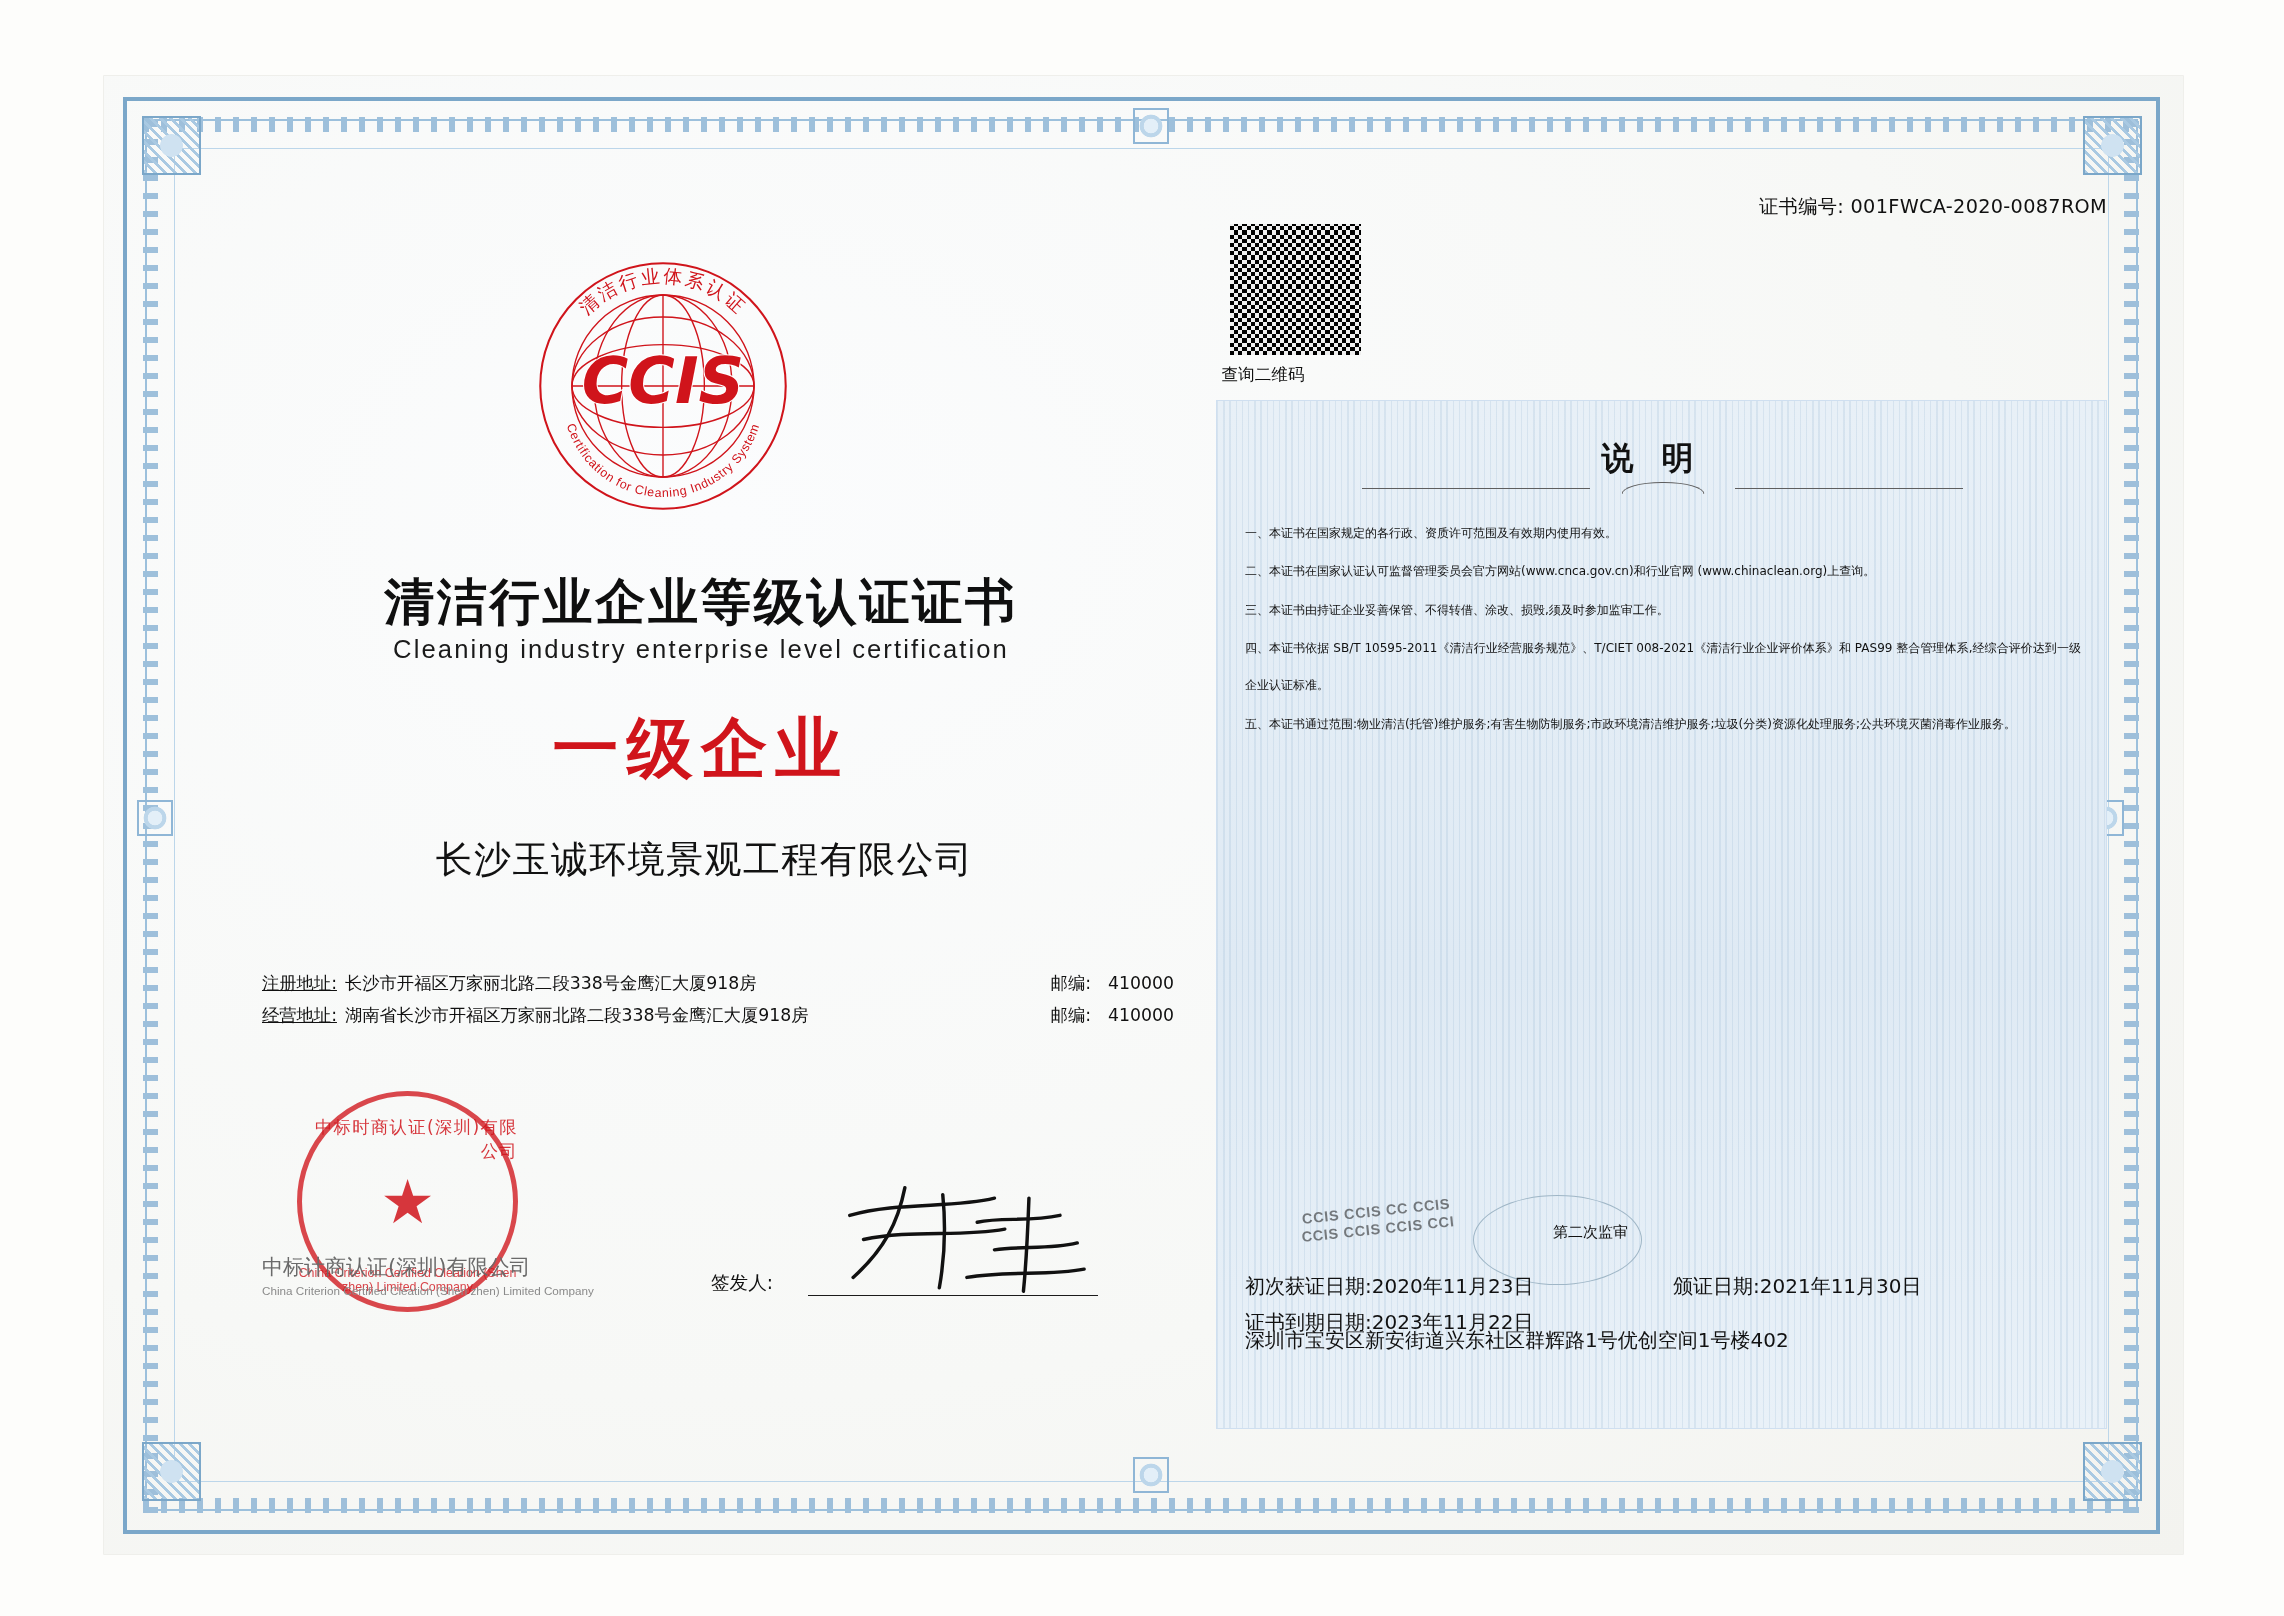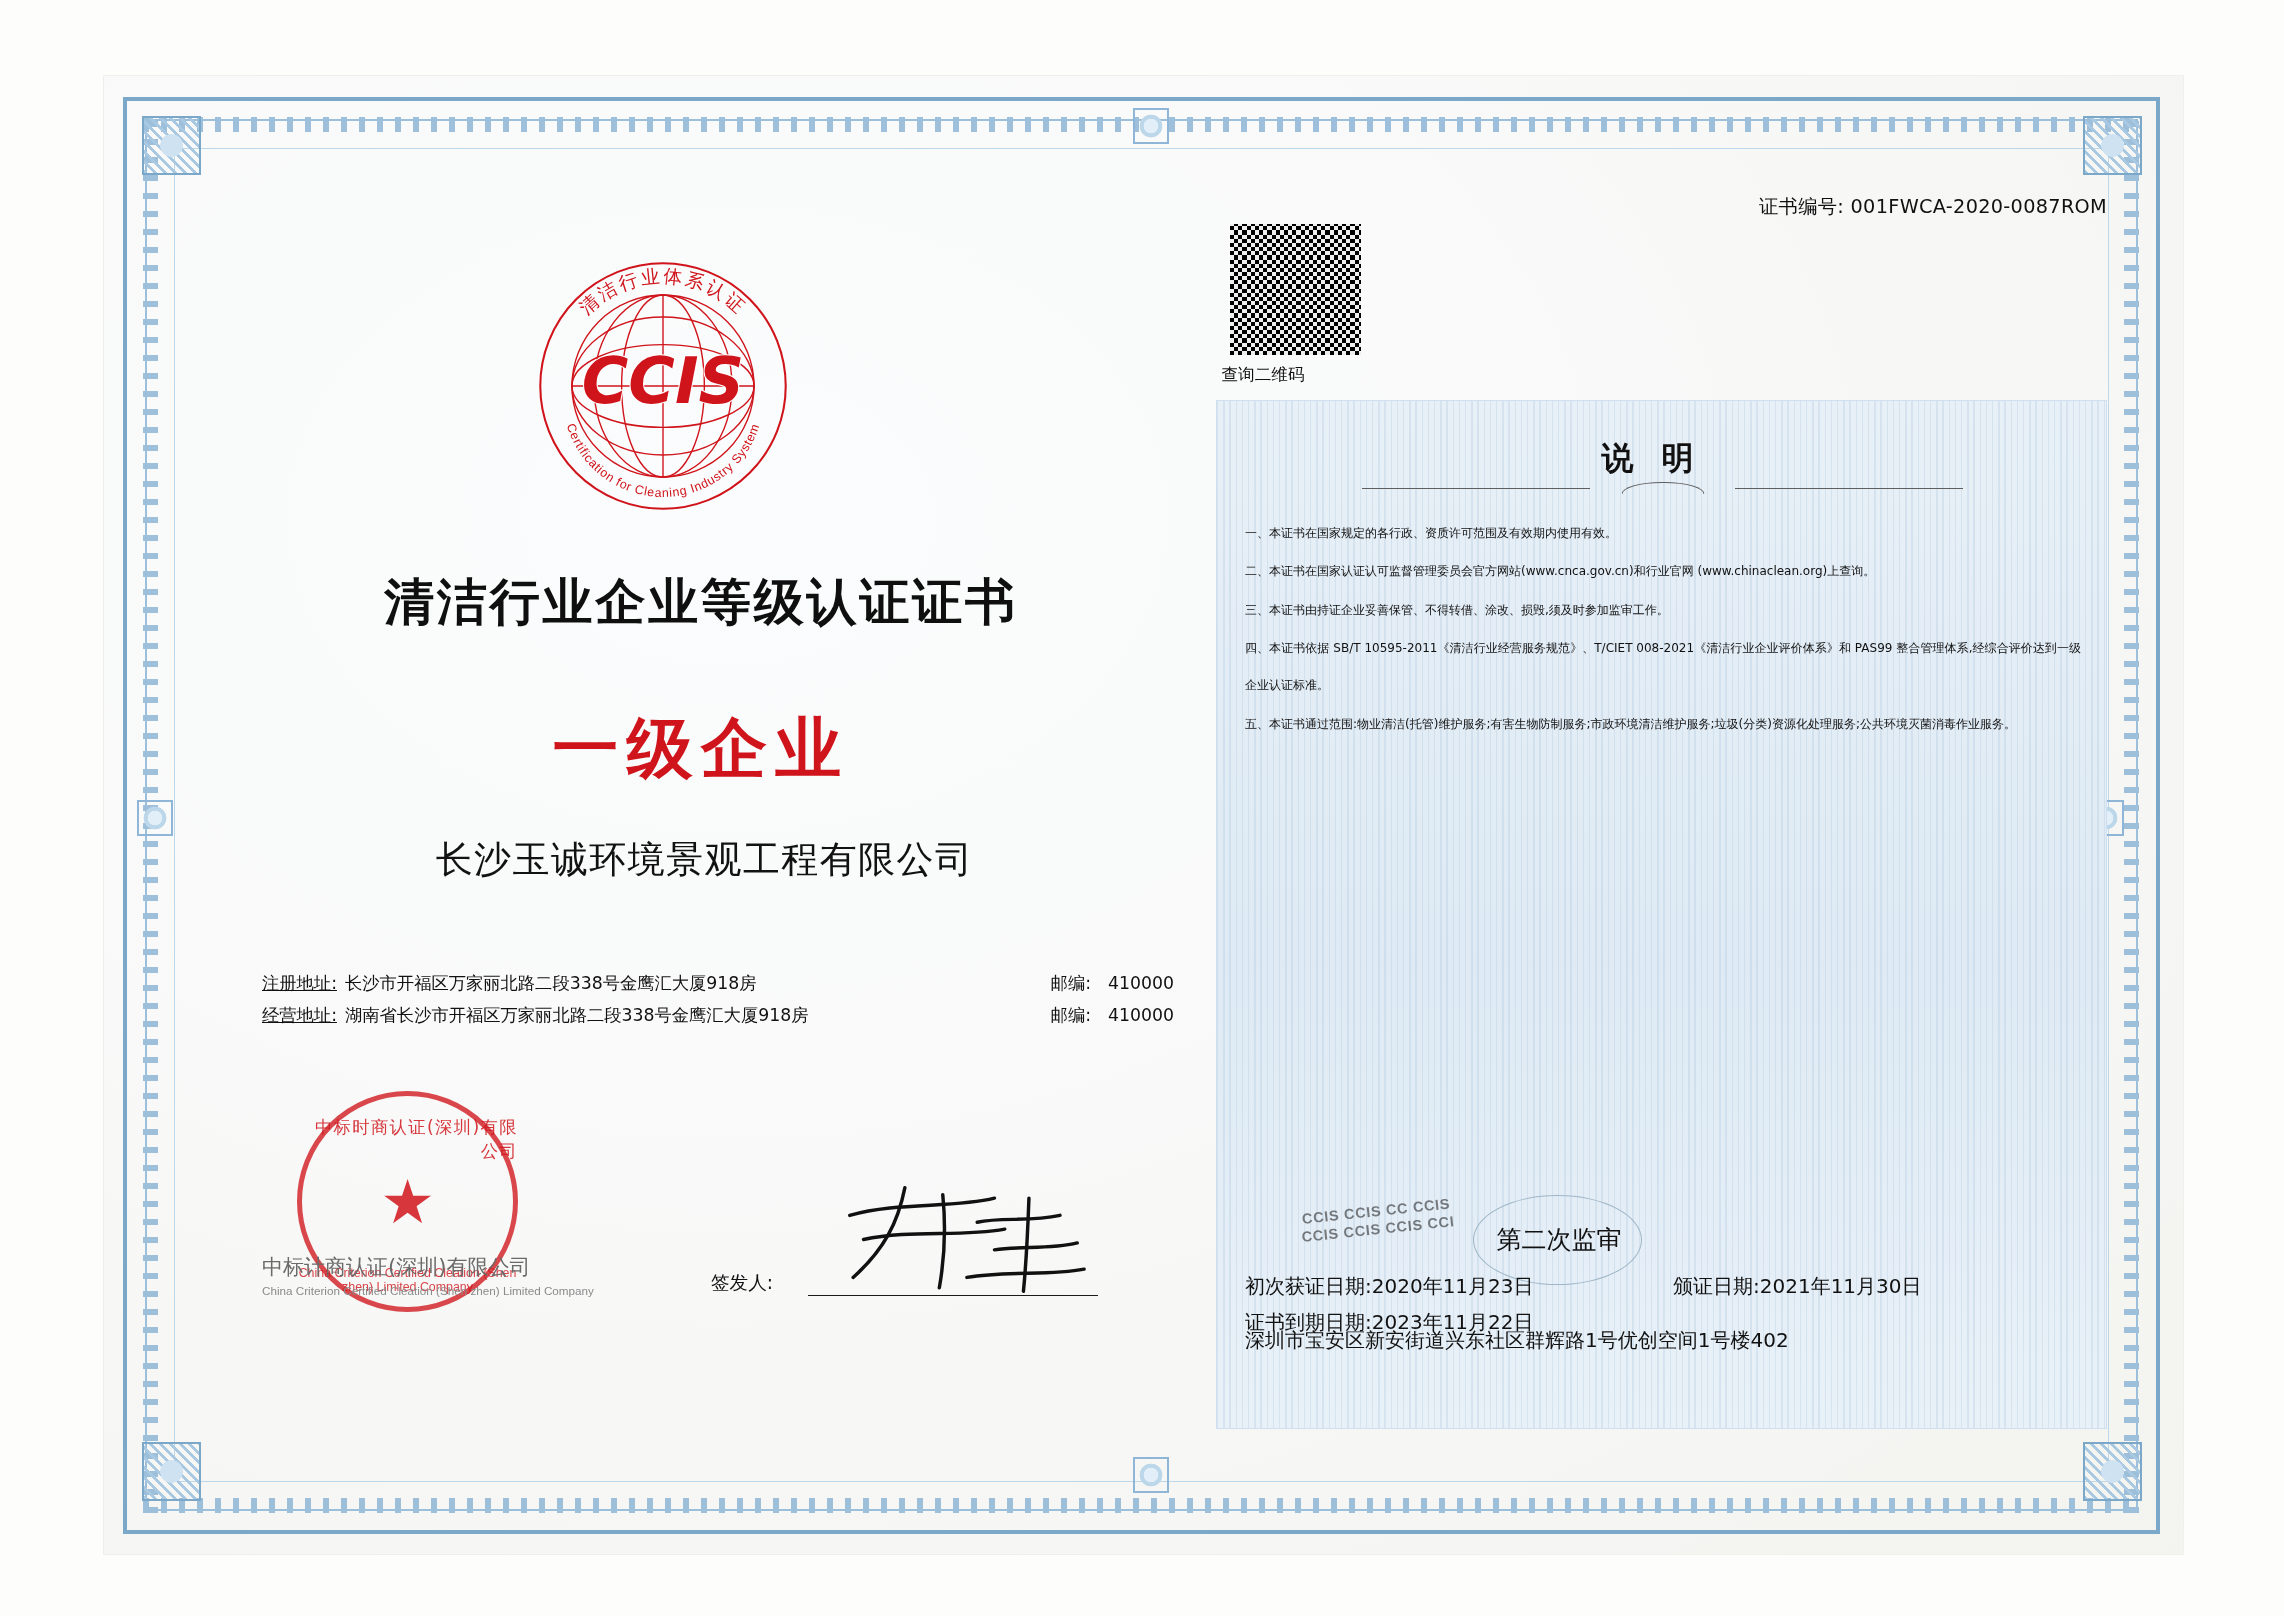--- a/index.html
+++ b/index.html
@@ -396,22 +396,22 @@
     height: 90px;
     border: 1.4px solid #9fb6c6;
     border-radius: 50%;
     box-sizing: border-box;
   }
   .audit-text {
     position: absolute;
     left: 273px;
     top: 822px;
     width: 138px;
-    text-align: center;
-    font-size: 25px;
+    text-align: right;
+    font-size: 15px;
     color: #111;
     font-family: "DejaVu Sans", "Liberation Sans", sans-serif;
   }
 
   
   .dates {
     position: absolute;
     left: 28px;
     top: 867px;
     width: 839px;
@@ -473,20 +473,21 @@
           <textPath href="#arcTop" startOffset="50%" text-anchor="middle">清洁行业体系认证</textPath>
         </text>
         <text font-family="Liberation Sans, sans-serif" font-size="18" fill="#d0141b" letter-spacing="1">
           <textPath href="#arcBottom" startOffset="50%" text-anchor="middle">Certification for Cleaning Industry System</textPath>
         </text>
         <text x="190" y="215" text-anchor="middle" font-family="DejaVu Sans, sans-serif" font-size="92" font-weight="bold" font-style="italic" fill="#d0141b" stroke="#ffffff" stroke-width="3" paint-order="stroke">CCIS</text>
       </svg>
     </div>
 
     <div class="title-cn">清洁行业企业等级认证证书</div>
+    <div class="title-en">Cleaning industry enterprise level certification</div>
     <div class="grade">一级企业</div>
     <div class="company">长沙玉诚环境景观工程有限公司</div>
 
     <div class="addr-block">
       <div class="addr-row">
         <span class="addr-label">注册地址:</span>
         <span class="addr-value">长沙市开福区万家丽北路二段338号金鹰汇大厦918房</span>
         <span class="addr-zip-label">邮编:</span>
         <span class="addr-zip-value">410000</span>
       </div>

